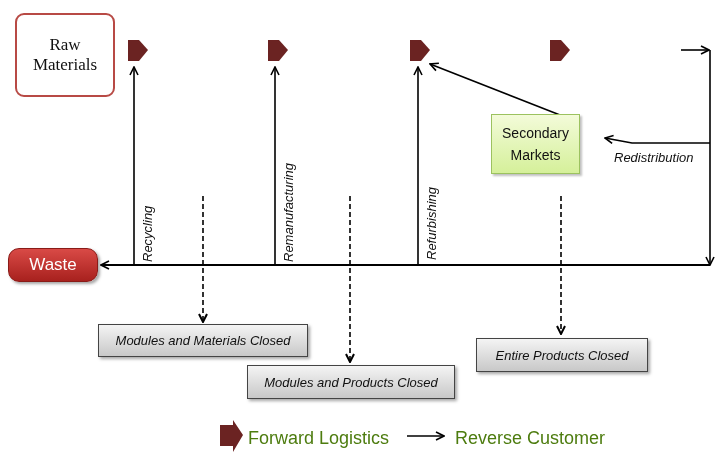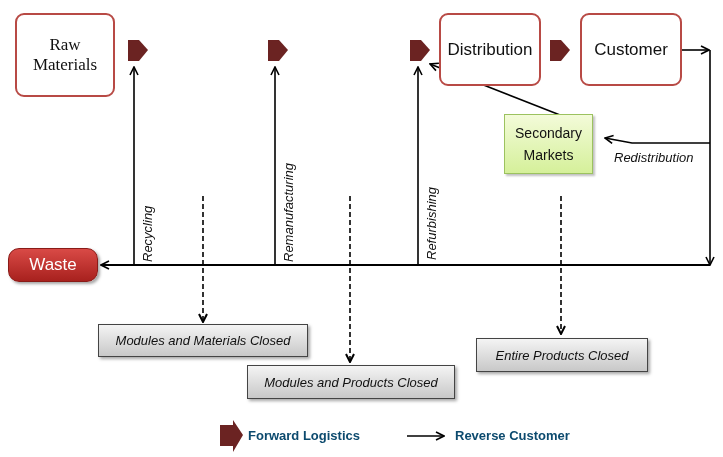--- a/index.html
+++ b/index.html
@@ -34,21 +34,21 @@
     border: 1px solid #444;
     box-shadow: 2px 2px 3px rgba(0,0,0,0.35);
     font-size: 13px; font-style: italic; color: #111;
     display: flex; align-items: center; justify-content: center;
   }
   .vlabel {
     position: absolute; font-size: 13px; font-style: italic; color: #111;
     transform-origin: left top; transform: rotate(-90deg); white-space: nowrap;
   }
   .hlabel { position: absolute; font-size: 13px; font-style: italic; color: #111; white-space: nowrap; }
-  .legend-text { position: absolute; font-size: 13px; font-weight: bold; color: #0c4a6e; white-space: nowrap; }
+  .legend-text { position: absolute; font-size: 18px; font-weight: normal; color: #4d7c0f; white-space: nowrap; }
   svg { position: absolute; left: 0; top: 0; }
 </style>
 </head>
 <body>
 
 <div class="stage">
 
   <svg width="723" height="457">
     <defs>
       <marker id="oa" markerWidth="10" markerHeight="10" refX="9" refY="5" orient="auto" markerUnits="userSpaceOnUse">
@@ -82,28 +82,22 @@
     <path d="M350,196 L350,362" stroke="#000" stroke-width="1.6" stroke-dasharray="5,3" fill="none" marker-end="url(#da)"></path>
     <path d="M561,196 L561,334" stroke="#000" stroke-width="1.6" stroke-dasharray="5,3" fill="none" marker-end="url(#da)"></path>
 
     <path d="M220,425 L233,425 L233,420 L243,435 L233,452 L233,446 L220,446 Z" fill="#6b2322"></path>
     <path d="M407,436 L444,436" stroke="#000" stroke-width="1.6" fill="none" marker-end="url(#oa)"></path>
   </svg>
 
   <div class="node" style="left:15px;top:13px;width:100px;height:84px;font-family:Liberation Serif, serif;">
     <span style="width:70px;">Raw Materials</span>
   </div>
-  <div class="node" style="left:439px;top:13px;width:102px;height:73px;">
-    <span>Distribution</span>
-  </div>
-  <div class="node" style="left:580px;top:13px;width:102px;height:73px;">
-    <span>Customer</span>
-  </div>
 
-  <div class="secondary" style="left:504px;top:114px;width:89px;height:60px;">
+  <div class="secondary" style="left:491px;top:114px;width:89px;height:60px;">
     <span style="width:80px;">Secondary Markets</span>
   </div>
 
   <div class="waste" style="left:8px;top:248px;width:90px;height:34px;border-radius:11px;">
     <span>Waste</span>
   </div>
 
   <div class="vlabel" style="left:140px;top:262px;">Recycling</div>
   <div class="vlabel" style="left:281px;top:262px;">Remanufacturing</div>
   <div class="vlabel" style="left:424px;top:260px;">Refurbishing</div>

